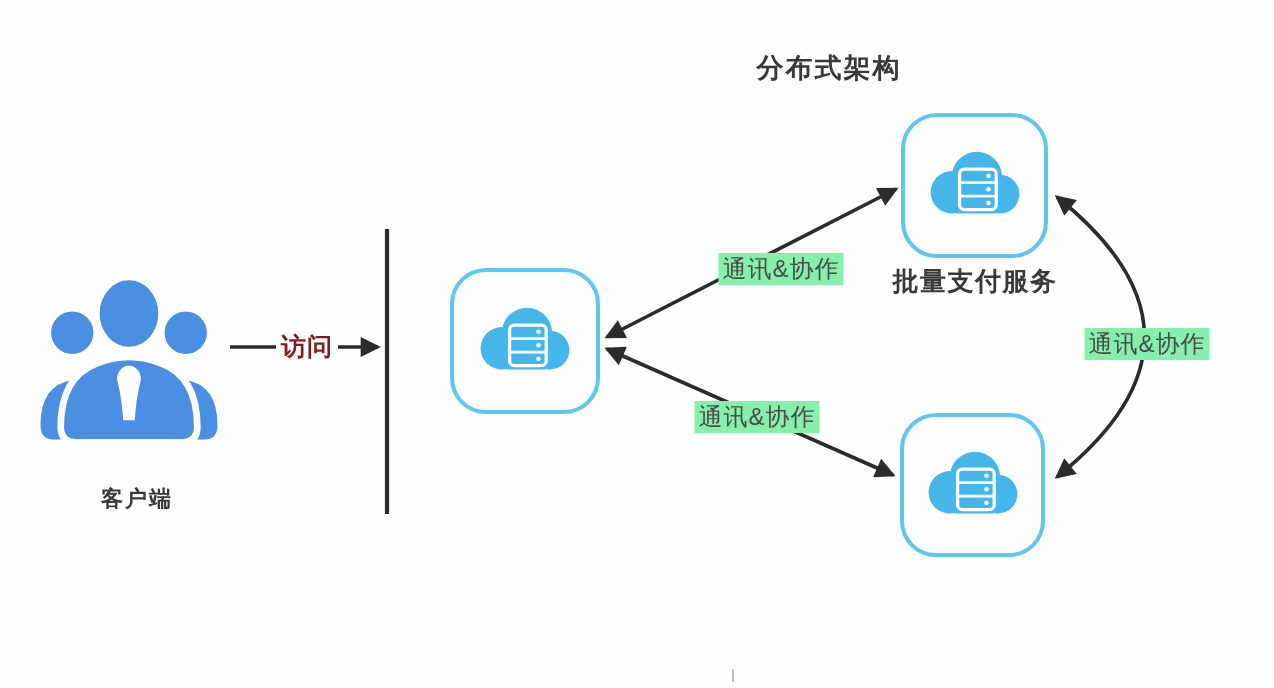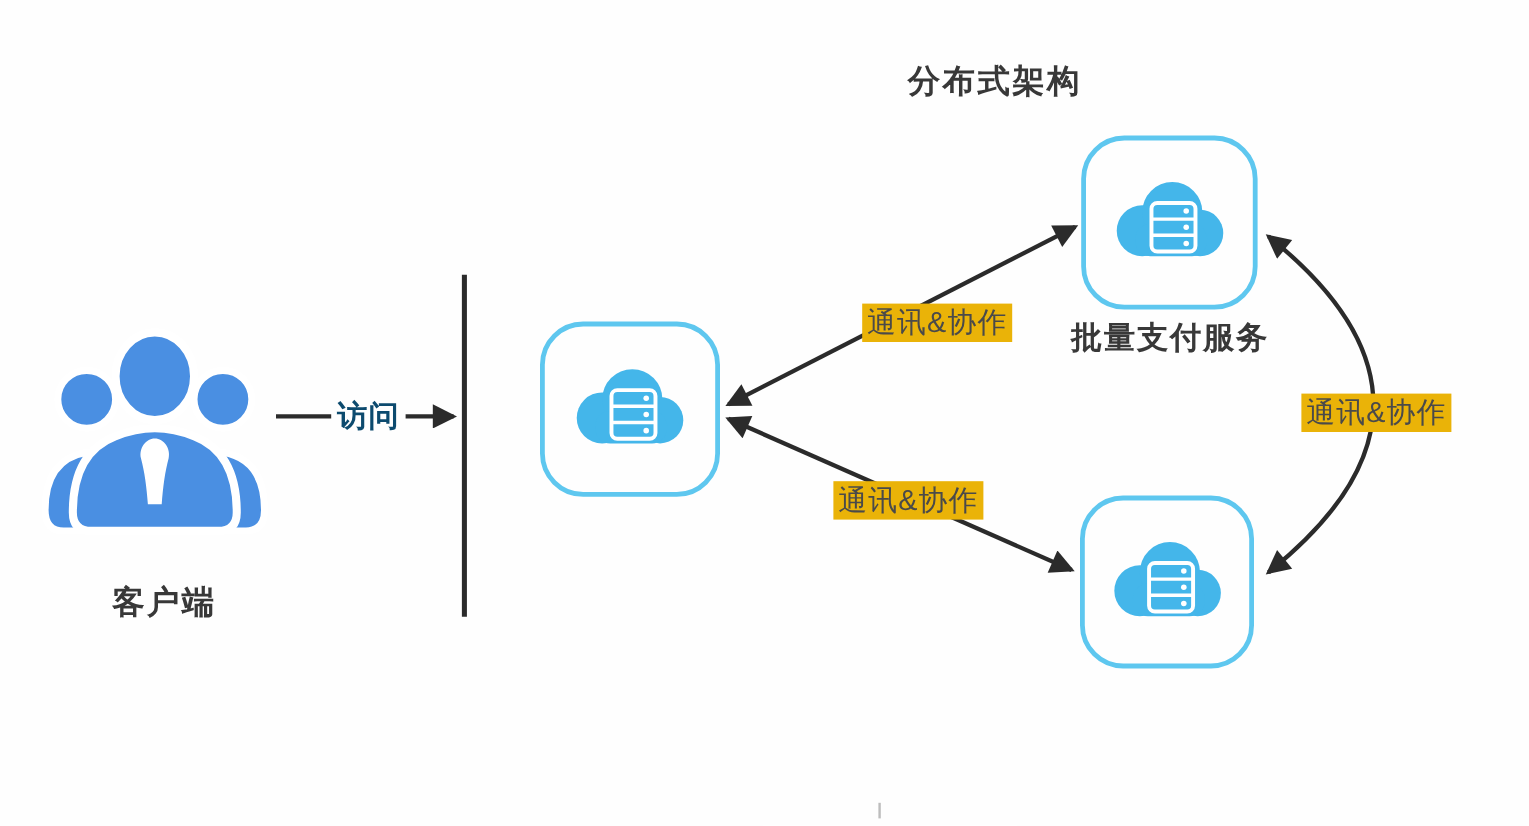--- a/index.html
+++ b/index.html
@@ -8,28 +8,28 @@
     background:#fefefe;
     font-family:"Liberation Sans","DejaVu Sans",sans-serif;
   }
   #connectors{position:absolute;left:0;top:0;width:1274px;height:688px;}
   .lbl{
     position:absolute;transform:translateX(-50%);
     white-space:nowrap;color:#383838;font-weight:bold;
   }
   .title-lbl{font-size:27px;letter-spacing:2px;}
   .node-lbl{font-size:26px;letter-spacing:1.5px;}
-  .client-lbl{font-size:27px;letter-spacing:2px;}
+  .client-lbl{font-size:22px;letter-spacing:2px;}
   .access-lbl{
     font-size:25px;letter-spacing:1px;background:#fefefe;
-    padding:0 5px;color:#0c4a6e;
+    padding:0 5px;color:#7f1d1d;
   }
   .edge-lbl{
     font-size:24px;font-weight:normal;color:#4a4a4a;letter-spacing:1px;
-    background:#eab308;padding:0 4px;
+    background:#86efac;padding:0 4px;
   }
   .node{
     position:absolute;border:4px solid #5ec7ef;border-radius:36px;
     background:#fefefe;display:flex;align-items:center;justify-content:center;
   }
   .cloud-svg{display:block;}
   .users-svg{position:absolute;}
   #tick-artifact{
     position:absolute;left:732px;top:669px;width:2px;height:13px;
     background:#9a9a9a;opacity:.65;

